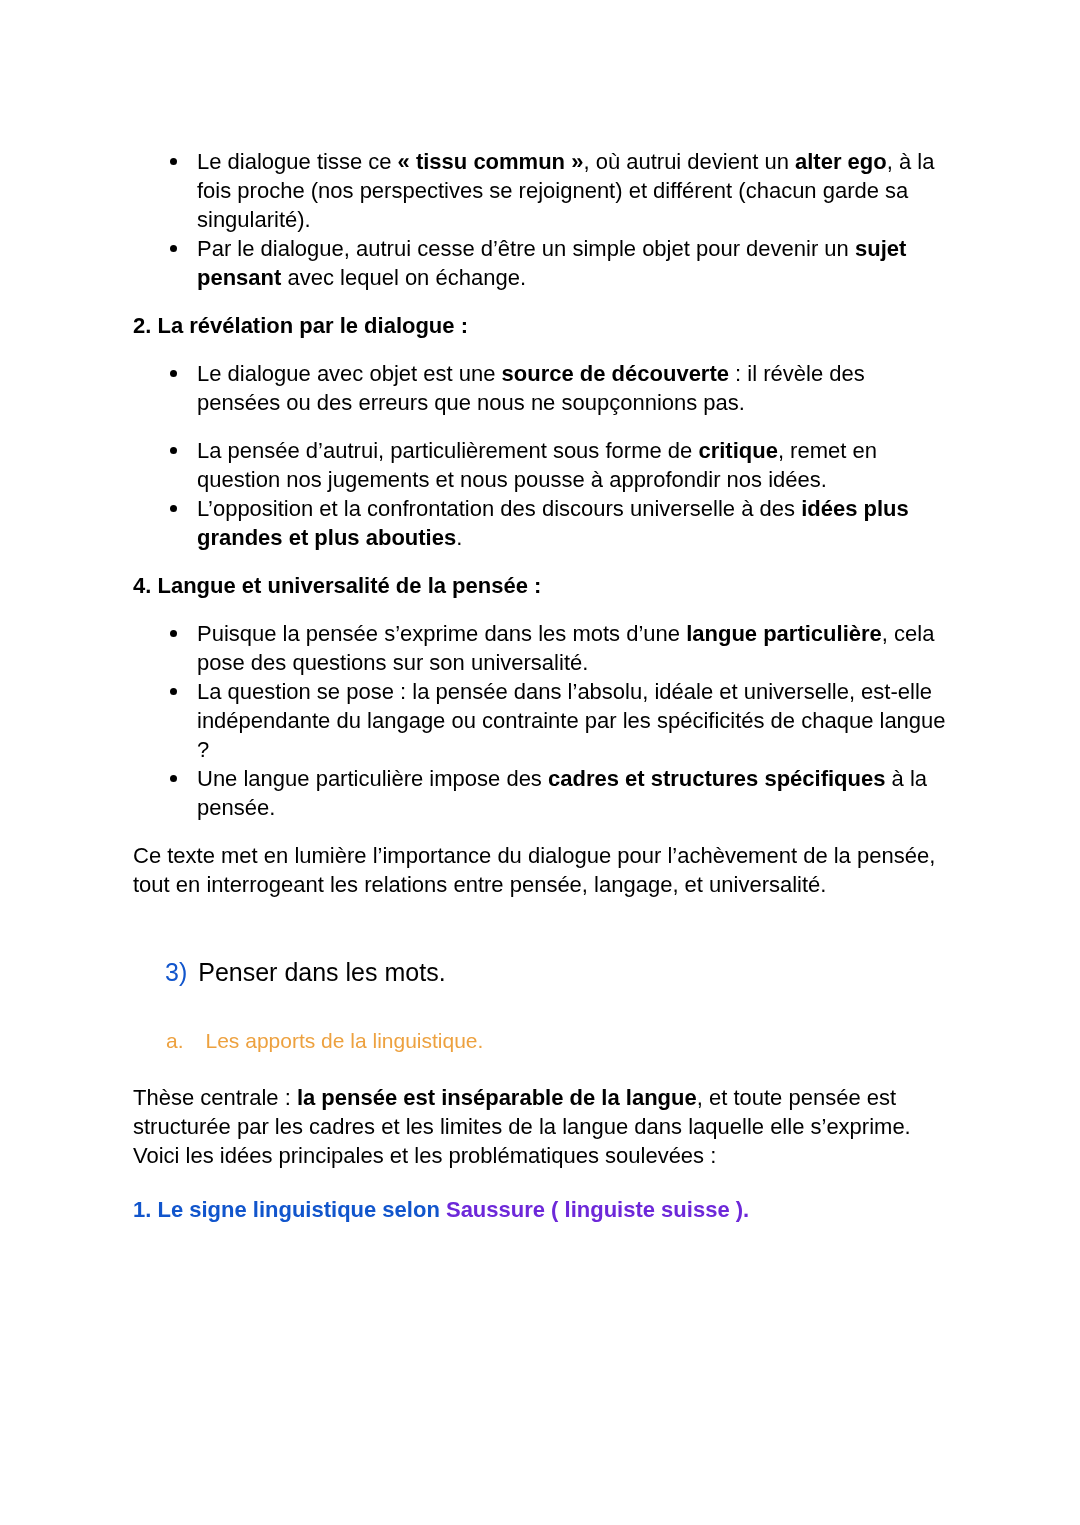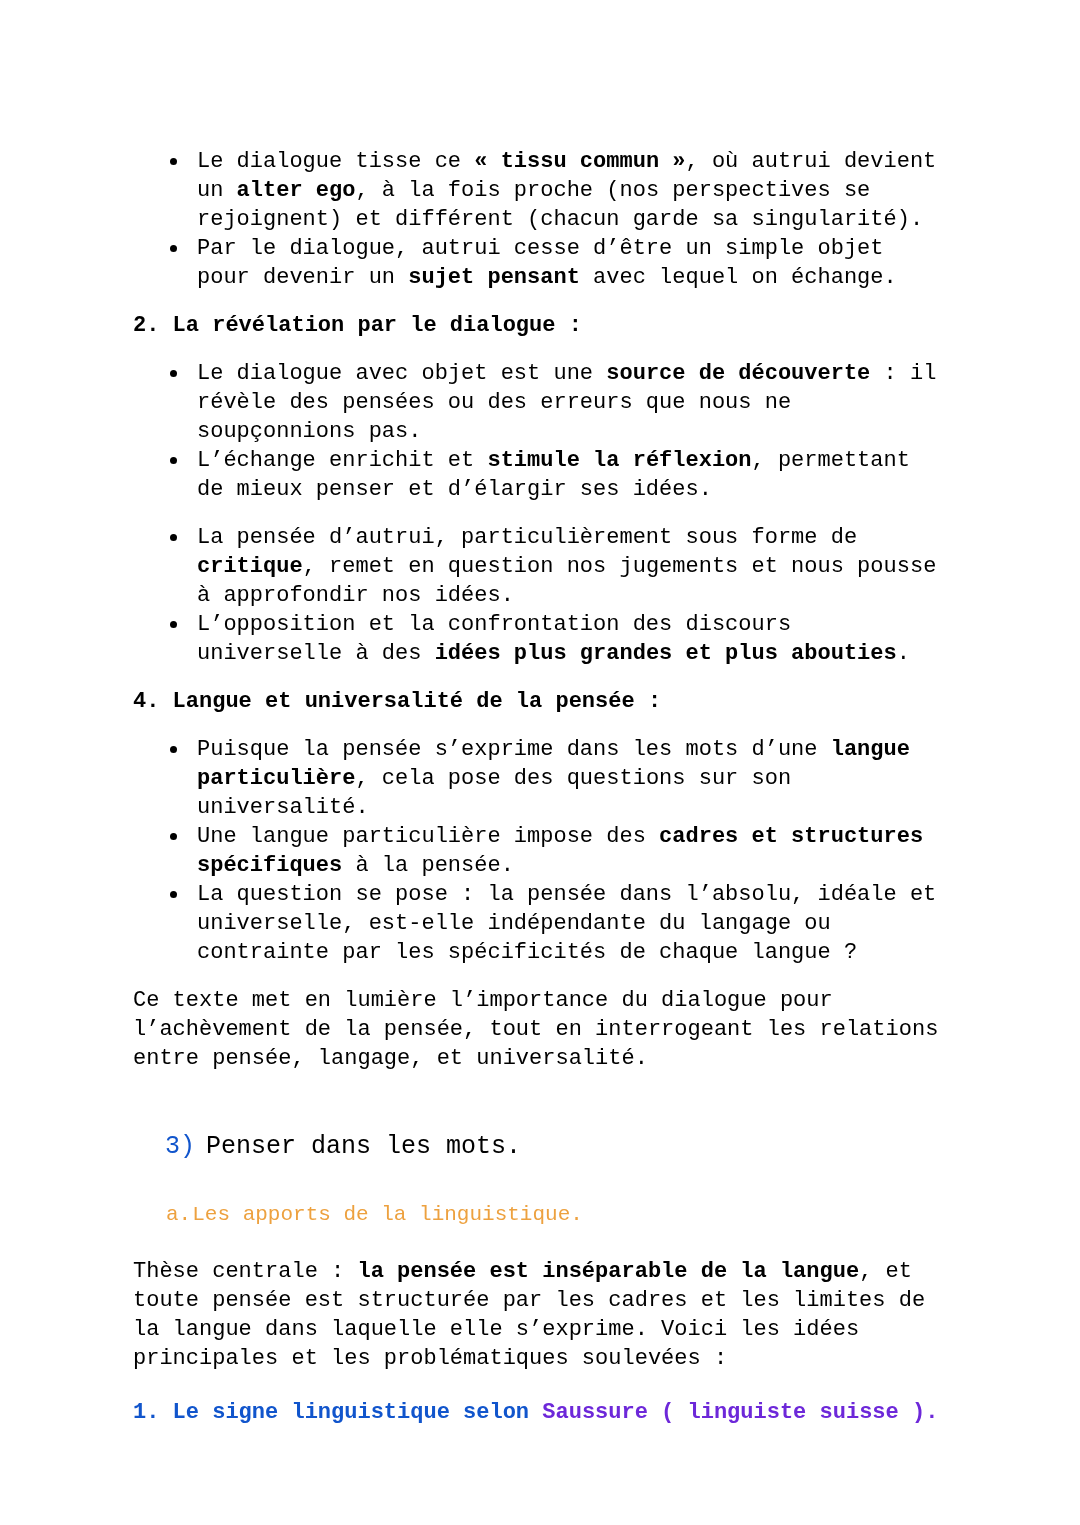--- a/index.html
+++ b/index.html
@@ -3,21 +3,21 @@
 <meta charset="utf-8">
 <style>
   html, body { margin: 0; padding: 0; background: #ffffff; }
   .page {
     position: relative;
     width: 1080px;
     height: 1525px;
     box-sizing: border-box;
     background: #ffffff;
     padding: 128px 133px 0 133px;
-    font-family: Liberation Mono, monospace;
+    font-family: Liberation Sans, sans-serif;
     font-size: 22px;
     line-height: 29px;
     color: #000000;
     overflow: hidden;
   }
   .blist {
     margin: 19px 0;
     padding: 0 0 0 64px;
     list-style: none;
   }
@@ -65,40 +65,39 @@
 
   <ul class="blist">
     <li><span>Le dialogue tisse ce </span><span style="font-weight: 700;">« tissu commun »</span><span>, où autrui devient un </span><span style="font-weight: 700;">alter ego</span><span>, à la fois proche (nos perspectives se rejoignent) et différent (chacun garde sa singularité).</span></li>
     <li><span>Par le dialogue, autrui cesse d’être un simple objet pour devenir un </span><span style="font-weight: 700;">sujet pensant</span><span> avec lequel on échange.</span></li>
   </ul>
 
   <p class="h-bold"><span style="font-weight: 700;">2. La révélation par le dialogue :</span></p>
 
   <ul class="blist">
     <li><span>Le dialogue avec objet est une </span><span style="font-weight: 700;">source de découverte</span><span> : il révèle des pensées ou des erreurs que nous ne soupçonnions pas.</span></li>
-    <li><span>L’échange enrichit et </span><span style="font-weight: 700;">stimule la réflexion</span><span>, permettant de mieux penser et d’élargir ses idées.</span></li>
   </ul>
 
 
   <ul class="blist">
     <li><span>La pensée d’autrui, particulièrement sous forme de </span><span style="font-weight: 700;">critique</span><span>, remet en question nos jugements et nous pousse à approfondir nos idées.</span></li>
     <li><span>L’opposition et la confrontation des discours universelle à des </span><span style="font-weight: 700;">idées plus grandes et plus abouties</span><span>.</span></li>
   </ul>
 
   <p class="h-bold"><span style="font-weight: 700;">4. Langue et universalité de la pensée :</span></p>
 
   <ul class="blist">
     <li><span>Puisque la pensée s’exprime dans les mots d’une </span><span style="font-weight: 700; text-align: center;">langue particulière</span><span>, cela pose des questions sur son universalité.</span></li>
+    <li><span>La question se pose : la pensée dans l’absolu, idéale et universelle, est-elle indépendante du langage ou contrainte par les spécificités de chaque langue ?</span></li>
     <li><span>Une langue particulière impose des </span><span style="font-weight: 700;">cadres et structures spécifiques</span><span> à la pensée.</span></li>
-    <li><span>La question se pose : la pensée dans l’absolu, idéale et universelle, est-elle indépendante du langage ou contrainte par les spécificités de chaque langue ?</span></li>
   </ul>
 
   <p><span>Ce texte met en lumière l’importance du dialogue pour l’achèvement de la pensée, tout en interrogeant les relations entre pensée, langage, et universalité.</span></p>
 
   <p class="h-section"><span style="color: rgb(17, 85, 204);">3)</span><span style="color: #000000; margin-left: 11px;">Penser dans les mots.</span></p>
 
-  <p class="h-sub"><span style="color: rgb(237, 161, 63);">a.</span><span style="color: rgb(237, 161, 63); margin-left: 1px;">Les apports de la linguistique.</span></p>
+  <p class="h-sub"><span style="color: rgb(237, 161, 63);">a.</span><span style="color: rgb(237, 161, 63); margin-left: 22px;">Les apports de la linguistique.</span></p>
 
   <p><span>Thèse centrale : </span><span style="font-weight: 700;">la pensée est inséparable de la langue</span><span>, et toute pensée est structurée par les cadres et les limites de la langue dans laquelle elle s’exprime. Voici les idées principales et les problématiques soulevées :</span></p>
 
   <p class="h-saussure"><span style="font-weight: 700; color: rgb(17, 85, 204);">1. Le signe linguistique selon </span><span style="font-weight: 700; color: #6d28d9; text-align: right;">Saussure ( linguiste suisse ).</span></p>
 
 </div>
 
 </body></html>

